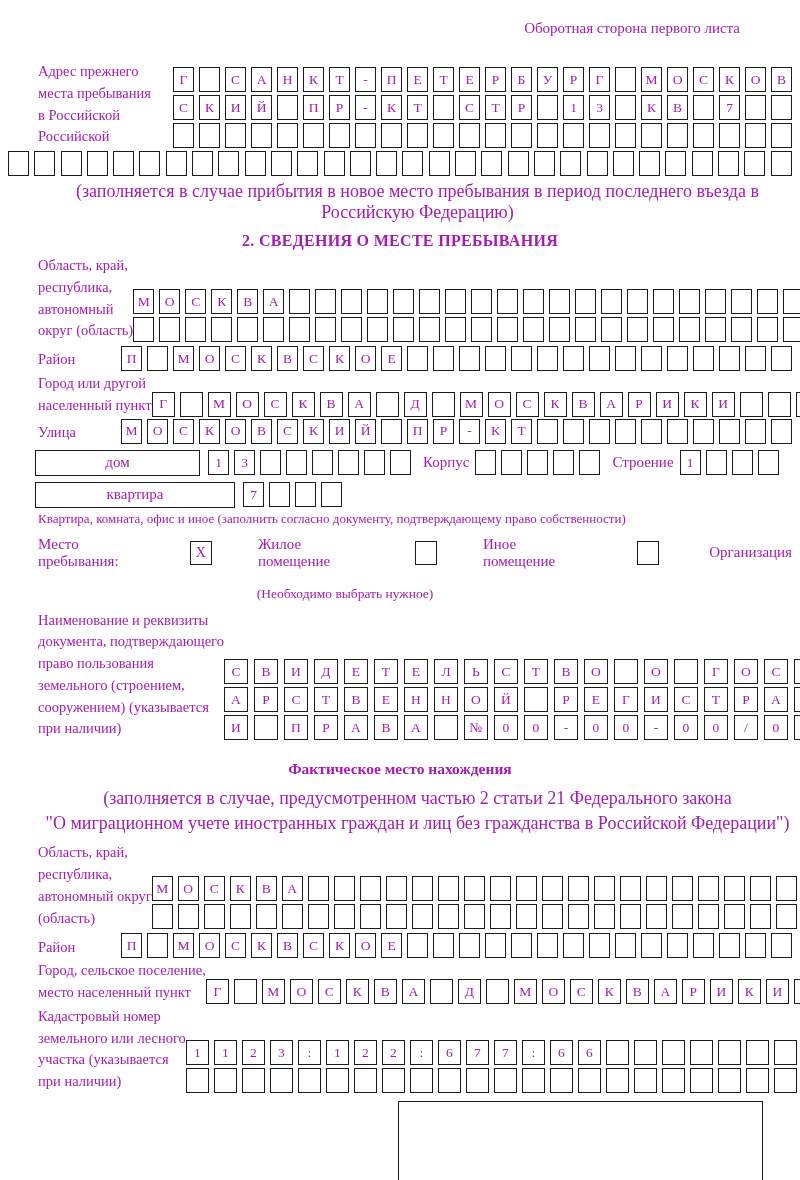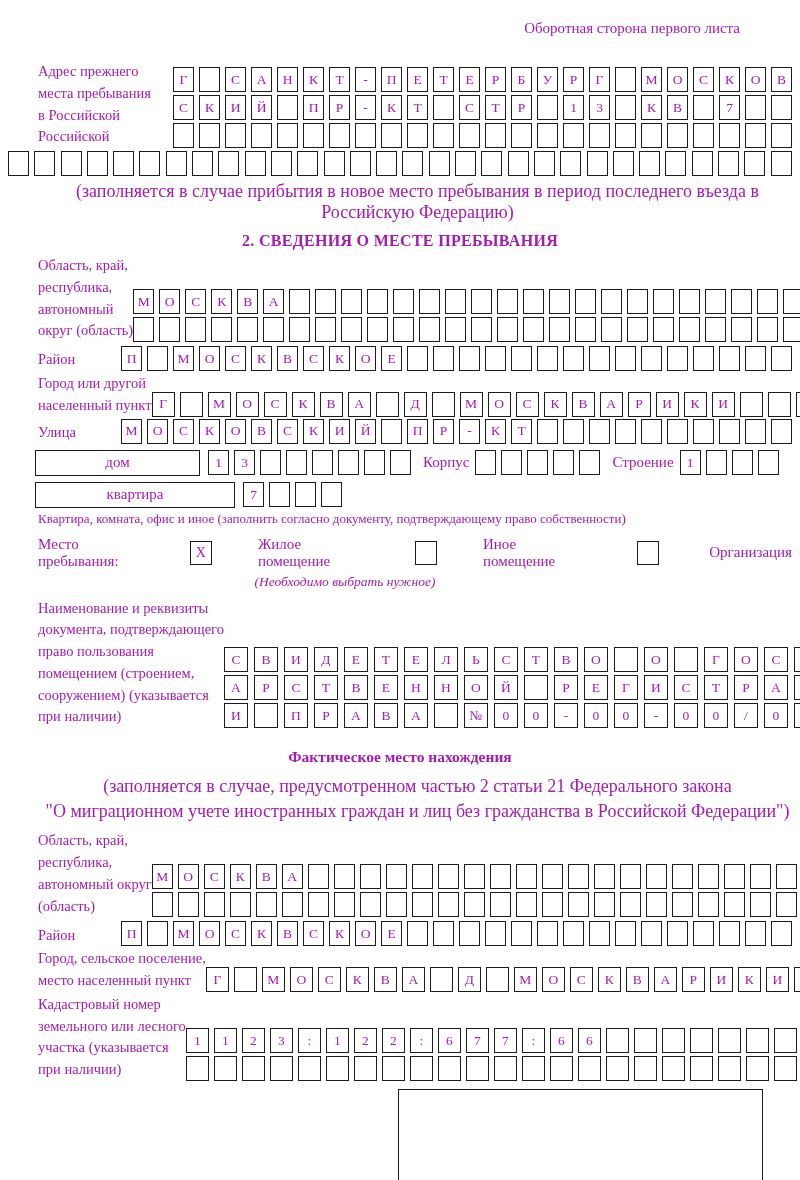--- a/index.html
+++ b/index.html
@@ -49,21 +49,21 @@
   .widebox.apt{ width:200px; }
   .inline-label{ font-size:15px; padding:0 6px; white-space:nowrap; }
   .gap8{ margin-left:8px; } .gap6{ margin-left:6px; }
 
   
   .stay-row{ display:flex; align-items:center; margin:9px 8px 0 38px; font-size:15px;gap:36px; }
   .checkbox{
     box-sizing:border-box; width:22px; height:24px; border:1.6px solid #1b1b1b;
     display:flex; align-items:center; justify-content:center; font-size:14px; flex:0 0 auto;
   }
-  .stay-note{ font-size:13.5px; margin:4px 0 0 185px; width:320px; text-align:center;font-style:italic; }
+  .stay-note{ font-size:13.5px; margin:16px 0 0 185px; width:320px; text-align:center; }
 
   
   .stamp-box{ box-sizing:border-box; border:1.7px solid #1b1b1b; width:365px; height:176px; margin:8px 0 0 398px; background:#fff; }
 
   .lbl-lines div{ display:block; }
 </style>
 </head>
 <body>
 
 <div class="page">
@@ -413,21 +413,21 @@
     <span class="checkbox" style="margin-left:24px;"></span>
     <span style="margin-left:14px;">Организация</span>
   </div>
   <div class="stay-note">(Необходимо выбрать нужное)</div>
 
   <div class="frow mt8">
     <div class="flabel lbl-lines">
         <div>Наименование и реквизиты</div>
         <div>документа, подтверждающего</div>
         <div>право пользования</div>
-        <div>помещением (строением,</div>
+        <div>земельного (строением,</div>
         <div>сооружением) (указывается</div>
         <div>при наличии)</div>
       </div>
     <div class="rows">
       <div class="boxrow p30">
           <span class="cbox">С</span>
           <span class="cbox">В</span>
           <span class="cbox">И</span>
           <span class="cbox">Д</span>
           <span class="cbox">Е</span>

